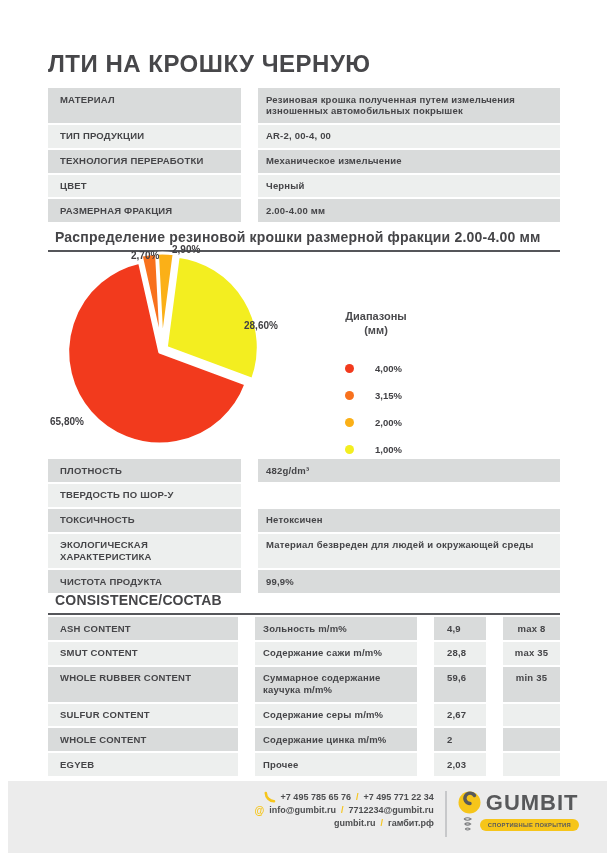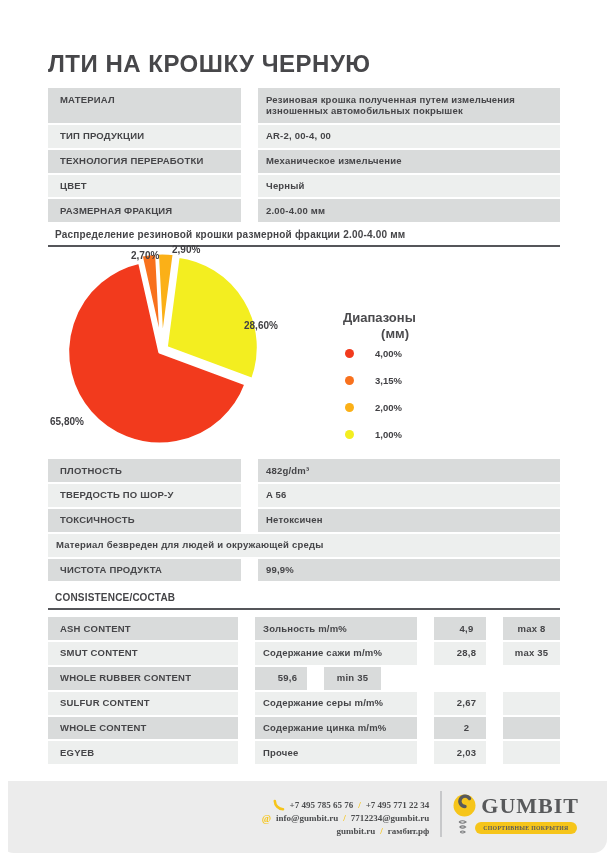--- a/index.html
+++ b/index.html
@@ -1,53 +1,53 @@
 <!DOCTYPE html>
 <html style="--accent: #f6c51a; --ink: #454548; --row-dark: #d9dbdb; --row-light: #edefee; --footer-bg: #ececec; --rule: #55565a; --logo-gray: #58595b;"><head>
 <meta charset="utf-8">
 <style>
   :root{
     --accent:#f6c51a; --ink:#454548; --row-dark:#d9dbdb; --row-light:#edefee;
     --footer-bg:#ececec; --rule:#55565a; --logo-gray:#58595b;
   }
   *{margin:0;padding:0;box-sizing:border-box;}
   body{background:#fff;font-family:"Liberation Sans","DejaVu Sans",sans-serif;}
-  .page{position:relative;width:607px;height:853px;background:#fff;overflow:hidden;border-radius:14px;}
+  .page{position:relative;width:607px;height:853px;background:#fff;overflow:hidden;}
 
   .doc-title{position:absolute;left:48px;top:50px;font-size:24px;font-weight:800;
     color:#47474a;letter-spacing:.5px;}
 
   .spec-table{position:absolute;left:48px;width:512px;display:flex;flex-direction:column;gap:2px;}
   .trow{display:flex;gap:17px;}
   .trow .cell{background:var(--row-dark);color:var(--ink);font-size:9.5px;font-weight:700;
     padding:5.5px 6px 5.5px 12px;line-height:1.25;letter-spacing:.2px;}
   .trow:nth-child(even) .cell{background:var(--row-light);}
   .cell.lbl{width:193px;flex:none;}
   .cell.val{flex:1;padding-left:8px;}
   .cell.c-name{width:190px;flex:none;}
   .cell.c-desc{flex:1;padding-left:8px;}
-  .cell.c-val{width:52px;flex:none;text-align:center;padding-left:13px;padding-right:0;}
+  .cell.c-val{width:52px;flex:none;padding-left:13px;padding-right:0;}
   .cell.c-lim{width:57px;flex:none;text-align:center;padding-left:0;padding-right:0;}
 
-  .section-head{position:absolute;left:48px;width:512px;font-size:10px;font-weight:700;
+  .section-head{position:absolute;left:48px;width:512px;font-size:14px;font-weight:700;
     color:var(--ink);letter-spacing:.2px;padding:0 0 5px 7px;border-bottom:2px solid var(--rule);}
 
   .chart-wrap{position:absolute;left:48px;top:240px;width:512px;height:214px;}
   .chart-wrap svg{position:absolute;left:0;top:0;}
   .pie-label{position:absolute;font-size:10px;font-weight:700;color:#414044;}
   .pl0{left:83px;top:10px;} .pl1{left:124px;top:4px;}
   .pl2{left:196px;top:80px;} .pl3{left:2px;top:176px;}
   .legend{position:absolute;left:295px;top:70px;width:110px;}
-  .legend-title{font-size:13px;font-weight:600;color:#4a4a4d;text-align:right;width:66px;line-height:1.25;margin-bottom:4px;}
+  .legend-title{font-size:11px;font-weight:600;color:#4a4a4d;text-align:center;width:66px;line-height:1.25;margin-bottom:24px;}
   .legend-row{display:flex;align-items:center;gap:21px;height:14px;margin-bottom:13px;}
   .dot{width:9px;height:9px;border-radius:50%;flex:none;margin-left:2px;}
   .legend-label{font-size:9.5px;font-weight:700;color:#414044;}
 
   .footer{position:absolute;left:8px;right:0;top:781px;height:72px;background:var(--footer-bg);}
-  .footer-inner{position:absolute;right:28px;top:10px;display:flex;align-items:flex-end;gap:11px;font-family:Liberation Serif, serif;}
+  .footer-inner{position:absolute;right:28px;top:10px;display:flex;align-items:flex-start;gap:11px;}
   .contacts{display:flex;flex-direction:column;align-items:flex-end;gap:2px;}
   .cline{display:flex;align-items:center;gap:5px;font-size:9px;font-weight:700;color:#4d4e50;line-height:11px;}
   .slash{color:var(--accent);font-weight:800;}
   .at{color:var(--accent);font-weight:800;font-size:10px;}
   .vdiv{width:2px;height:46px;background:#c7c8ca;}
   .logo{display:flex;flex-direction:column;gap:2px;}
   .logo-top{display:flex;align-items:center;gap:5px;}
   .logo-name{font-size:22px;font-weight:800;color:var(--logo-gray);letter-spacing:1px;line-height:22px;}
   .logo-bottom{display:flex;align-items:center;gap:6px;margin-left:3px;}
   .tagline{background:var(--accent);color:var(--logo-gray);font-size:5.8px;font-weight:700;
@@ -121,27 +121,27 @@
     </div>
   </div>
 
   <div class="spec-table" style="top:459px;">
     <div class="trow">
       <div class="cell lbl">ПЛОТНОСТЬ</div>
       <div class="cell val">482g/dm³</div>
     </div>
     <div class="trow">
       <div class="cell lbl">ТВЕРДОСТЬ ПО ШОР-У</div>
-      <div class="cell val">A 56</div>
     </div>
     <div class="trow">
       <div class="cell lbl">ТОКСИЧНОСТЬ</div>
       <div class="cell val">Нетоксичен</div>
     </div>
     <div class="trow">
+      <div class="cell lbl">ЭКОЛОГИЧЕСКАЯ ХАРАКТЕРИСТИКА</div>
       <div class="cell val">Материал безвреден для людей и окружающей среды</div>
     </div>
     <div class="trow">
       <div class="cell lbl">ЧИСТОТА ПРОДУКТА</div>
       <div class="cell val">99,9%</div>
     </div>
   </div>
 
   <div class="section-head" style="top:592px;">CONSISTENCE/СОСТАВ</div>
 
@@ -153,20 +153,21 @@
       <div class="cell c-lim">max 8</div>
     </div>
     <div class="trow">
       <div class="cell lbl c-name">SMUT CONTENT</div>
       <div class="cell val c-desc">Содержание сажи m/m%</div>
       <div class="cell c-val">28,8</div>
       <div class="cell c-lim">max 35</div>
     </div>
     <div class="trow">
       <div class="cell lbl c-name">WHOLE RUBBER CONTENT</div>
+      <div class="cell val c-desc">Суммарное содержание каучука m/m%</div>
       <div class="cell c-val">59,6</div>
       <div class="cell c-lim">min 35</div>
     </div>
     <div class="trow">
       <div class="cell lbl c-name">SULFUR CONTENT</div>
       <div class="cell val c-desc">Содержание серы m/m%</div>
       <div class="cell c-val">2,67</div>
       <div class="cell c-lim"></div>
     </div>
     <div class="trow">

